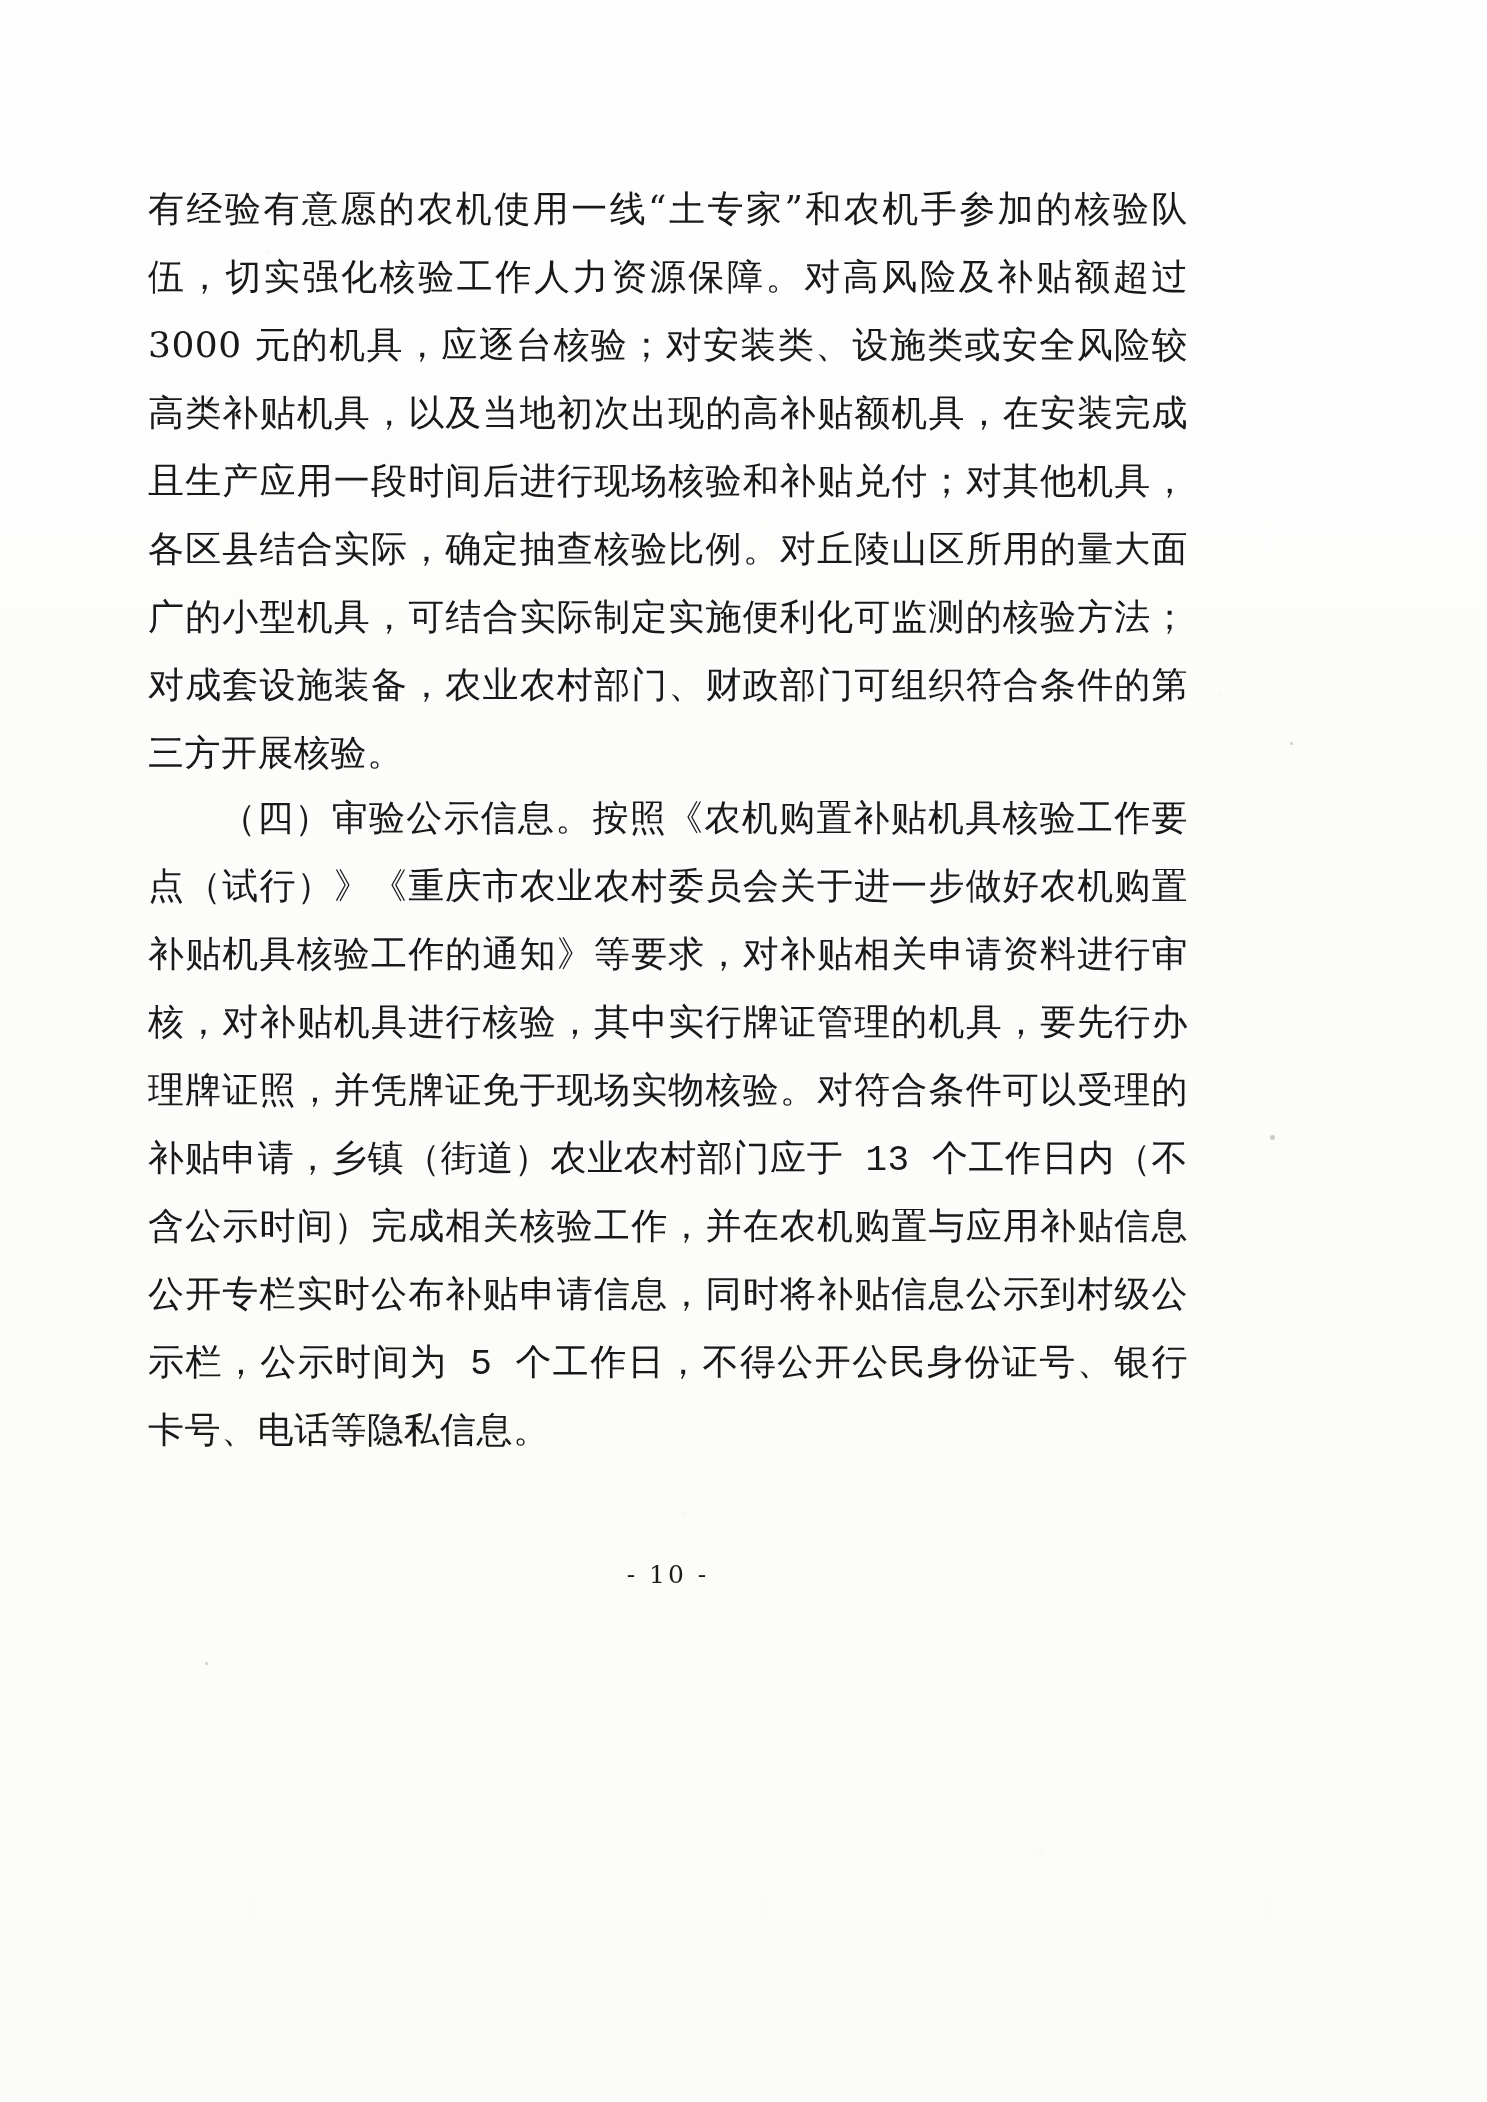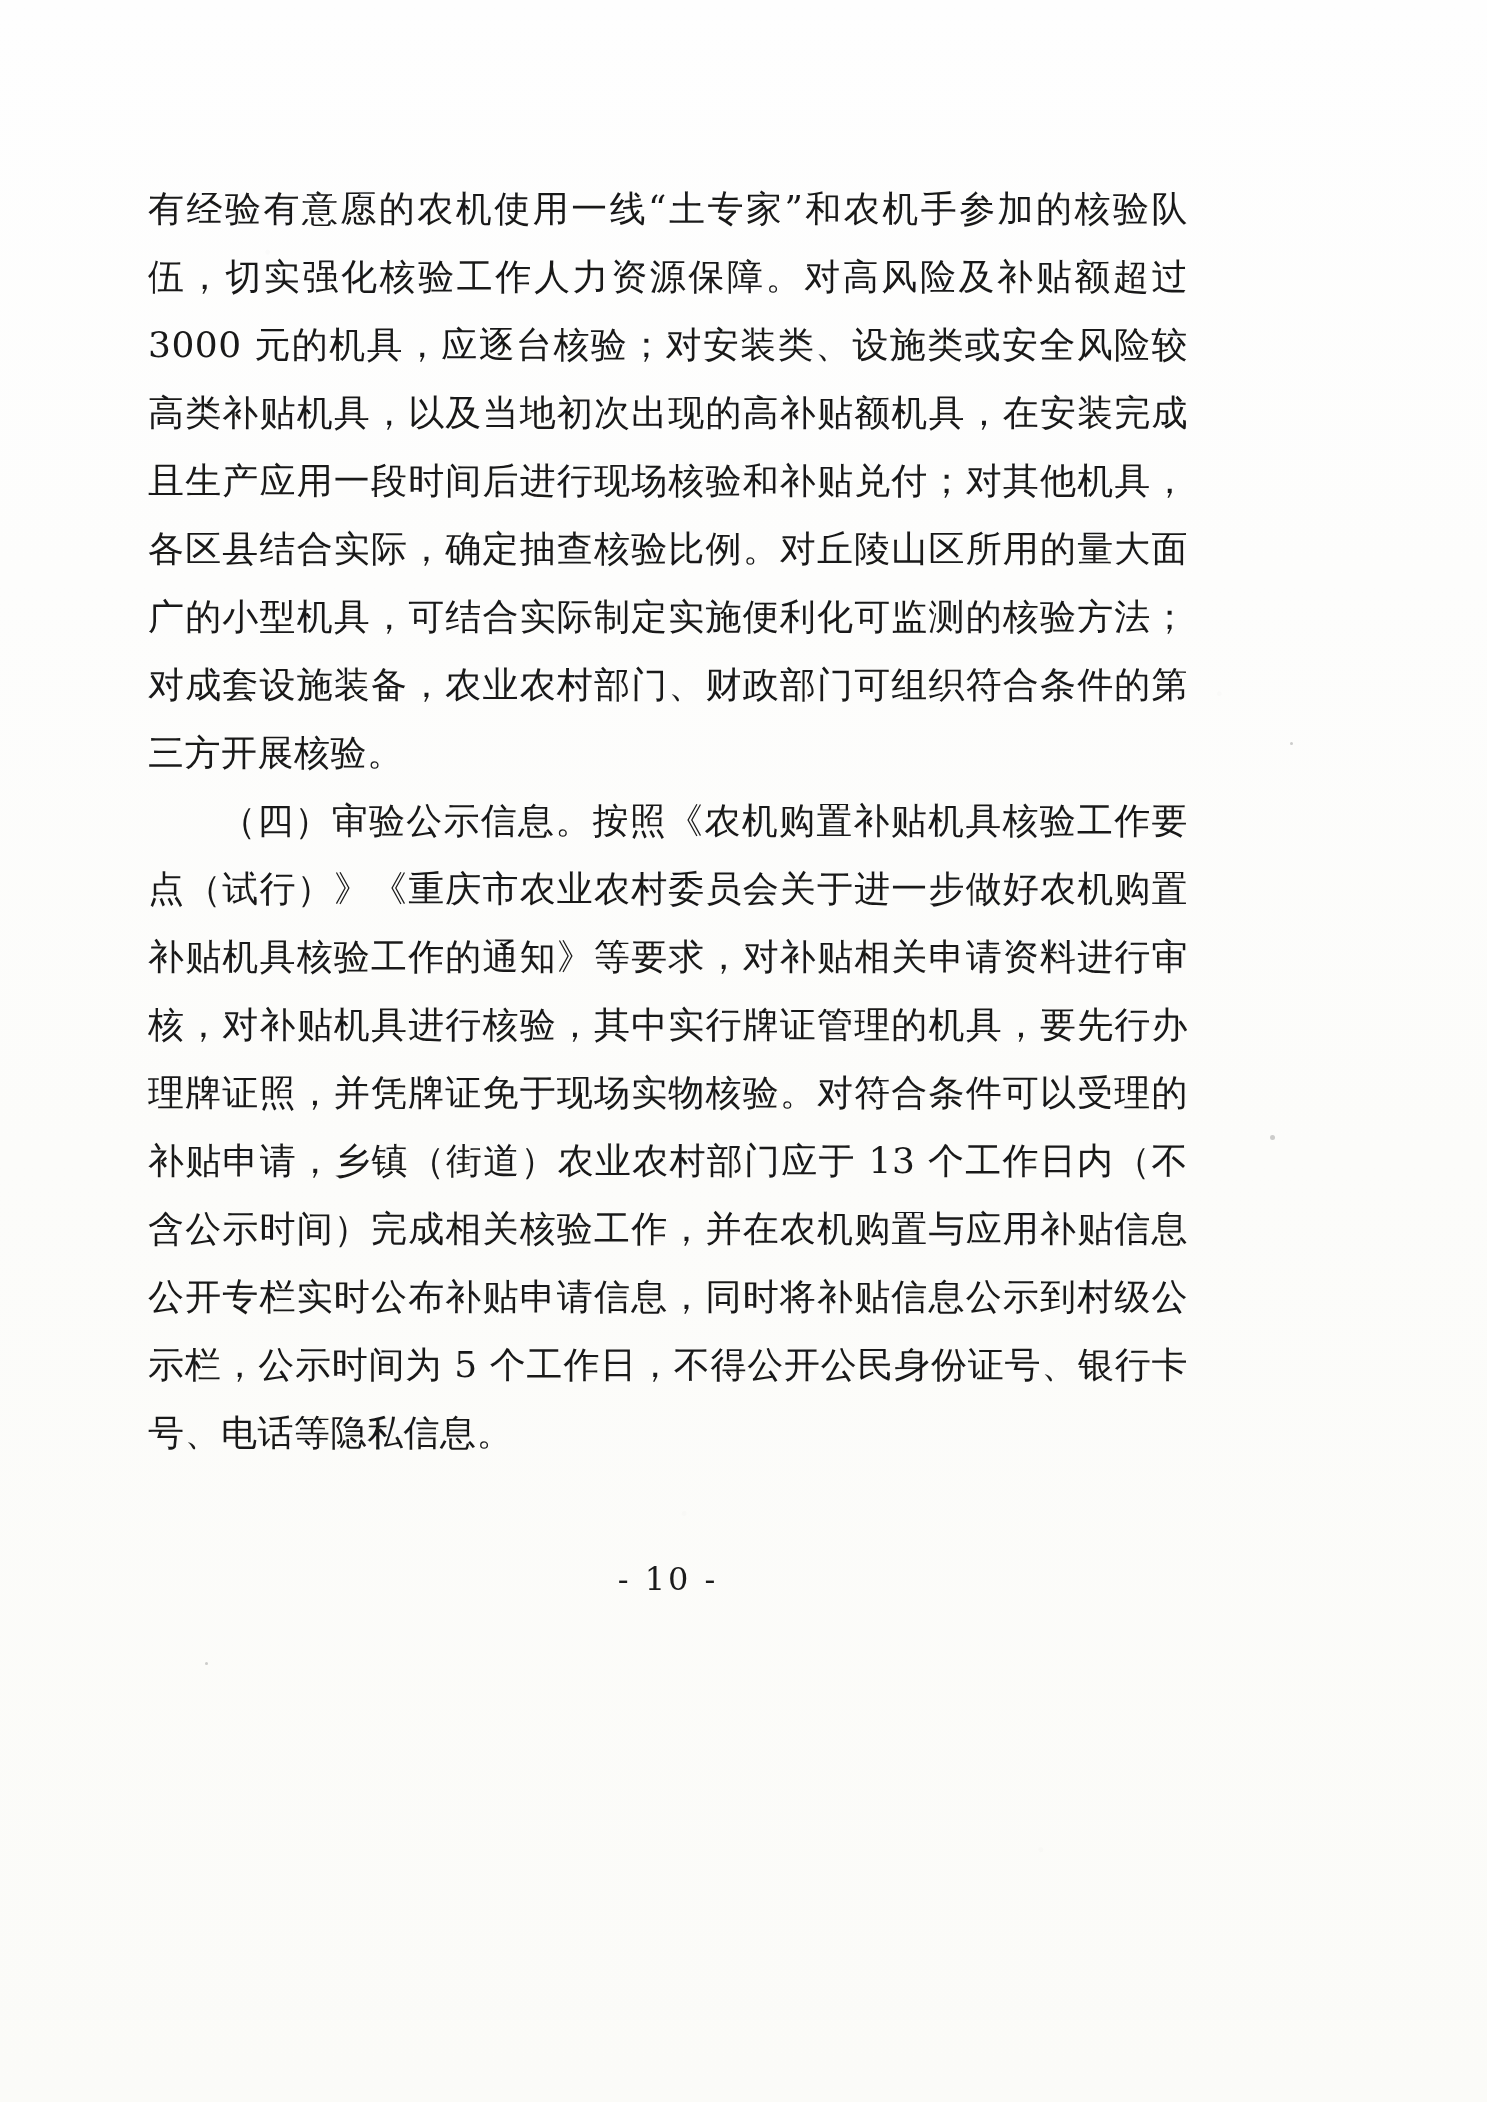--- a/index.html
+++ b/index.html
@@ -44,28 +44,29 @@
     font-size: 36px;
     line-height: 68px;
     color: #191919;
     text-align: justify;
     text-justify: inter-ideograph;
     letter-spacing: 0.5px;
     font-family: "DejaVu Serif", "Liberation Serif", serif;
   }
   p.indent {
     text-indent: 72px;
+    font-family: Liberation Mono, monospace;
   }
   .page-number {
     position: absolute;
     left: 0;
     top: 1385px;
     width: 1040px;
     text-align: center;
-    font-size: 32px;
+    font-size: 25px;
     color: #1b1b1b;
     letter-spacing: 3px;
     font-family: "DejaVu Serif", "Liberation Serif", serif;
   }
   .speck {
     position: absolute;
     background: rgba(60,60,60,0.25);
     border-radius: 50%;
     pointer-events: none;
   }

